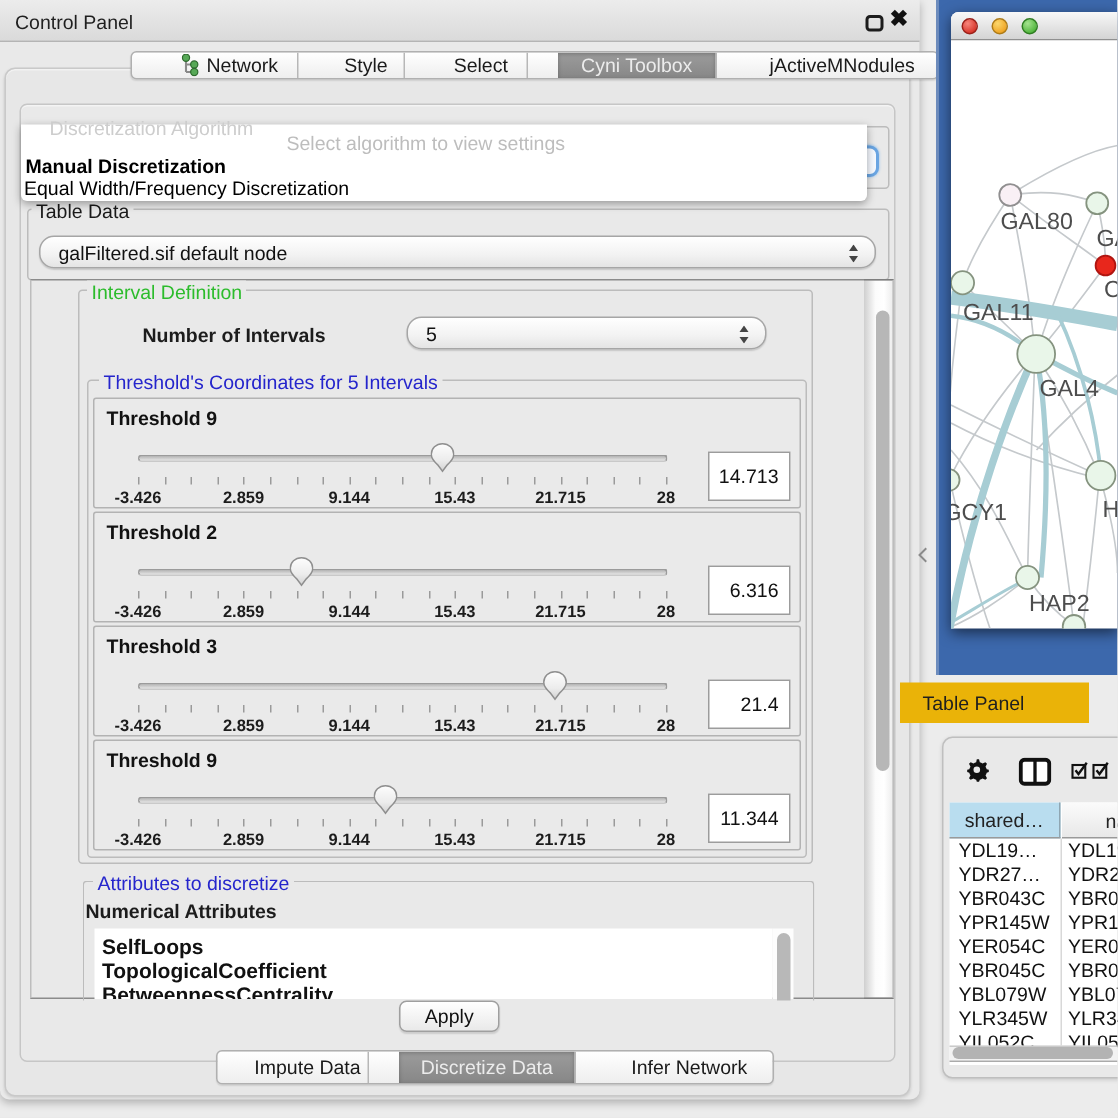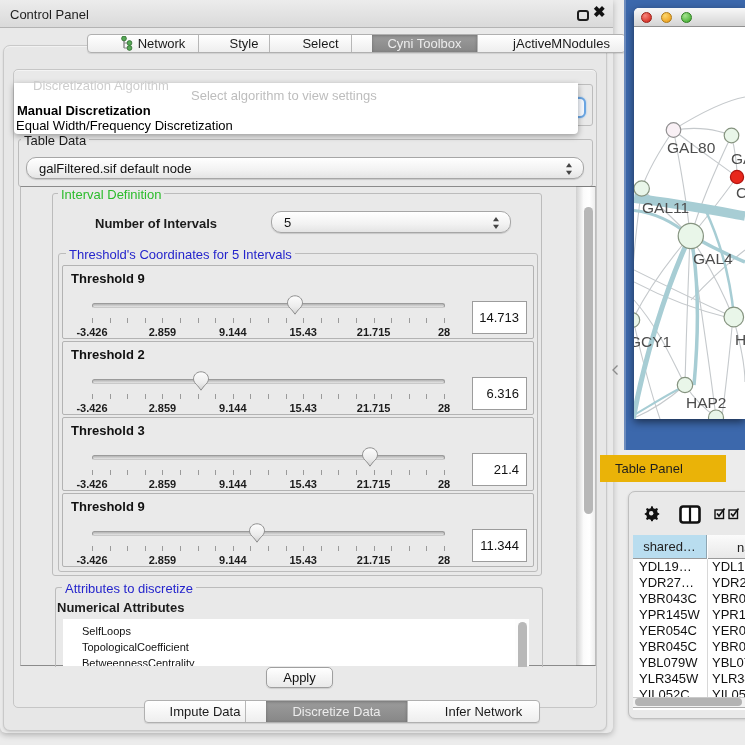--- a/index.html
+++ b/index.html
@@ -62,21 +62,21 @@
            background:linear-gradient(#b3b3b3,#e5e5e5); border:1px solid #9b9b9b; border-bottom-color:#c9c9c9; }
   .vfield { position:absolute; left:409px; top:35px; width:55px; height:33px; background:#fff;
             border:1px solid #9c9c9c; font-size:13px; color:#111; text-align:right;
             padding:8px 7px 0 0; }
   .tick { position:absolute; top:52px; width:1px; height:5px; background:#9a9a9a; }
   .tlab { position:absolute; top:60px; font-size:11px; font-weight:bold; color:#1c1c1c;
           width:50px; text-align:center; margin-left:-25px; }
 
   
   #numlist { left:63px; top:619px; width:452px; height:47px; background:#fff; padding-top:4px; overflow:hidden; }
-  #numlist div { font-size:11px; color:#111; padding-left:19px; height:16px; line-height:16px; }
+  #numlist div { font-size:14px; color:#111; padding-left:5px; height:16px; line-height:16px;font-weight:bold; }
   #listsb { left:515px; top:619px; width:14px; height:47px; background:#fdfdfd; }
   #listsbthumb { left:518px; top:622px; width:9px; height:60px; background:#b8b8b8; border-radius:4.5px; }
 
   #applybtn { left:266px; top:667px; width:67px; height:21px; border:1px solid #9f9f9f;
               border-radius:5px; background:linear-gradient(#ffffff,#e9e9e9);
               font-size:13px; color:#111; text-align:center; line-height:19px;
               box-shadow:0 1px 1px rgba(0,0,0,0.12); }
 
   
   #popup { left:14px; top:83px; width:564px; height:51px; background:#fff;
@@ -342,21 +342,21 @@
 </div>
 <div class="abs" id="listsb"></div>
 <div class="abs" id="listsbthumb"></div>
 
 <div class="abs" style="left:21px; top:667px; width:574px; height:20px; background:#e9e9e9;"></div>
 
 <div class="abs" id="applybtn">Apply</div>
 
 <div class="abs seg" id="bottabs">
   <div style="width:81px;">Impute Data</div>
-  <div style="width:142px;" class="sel">Discretize Data</div>
+  <div style="width:118px;" class="sel">Discretize Data</div>
   <div style="width:111px;">Infer Network</div>
 </div>
 
 <div class="abs" id="popup"></div>
 <div class="abs" style="left:33px; top:78px; font-size:13px; color:#cdcdcd; z-index:5;">Discretization Algorithm</div>
 <div class="abs" style="left:191px; top:88px; font-size:13px; color:#bdbdbd; z-index:5;">Select algorithm to view settings</div>
 <div class="abs" style="left:17px; top:103px; font-size:13px; font-weight:bold; color:#000; z-index:5;">Manual Discretization</div>
 <div class="abs" style="left:16px; top:118px; font-size:13px; color:#000; z-index:5;">Equal Width/Frequency Discretization</div>
 
 <svg class="abs" style="left:611px; top:364px;" width="8" height="12" viewBox="0 0 8 12">

